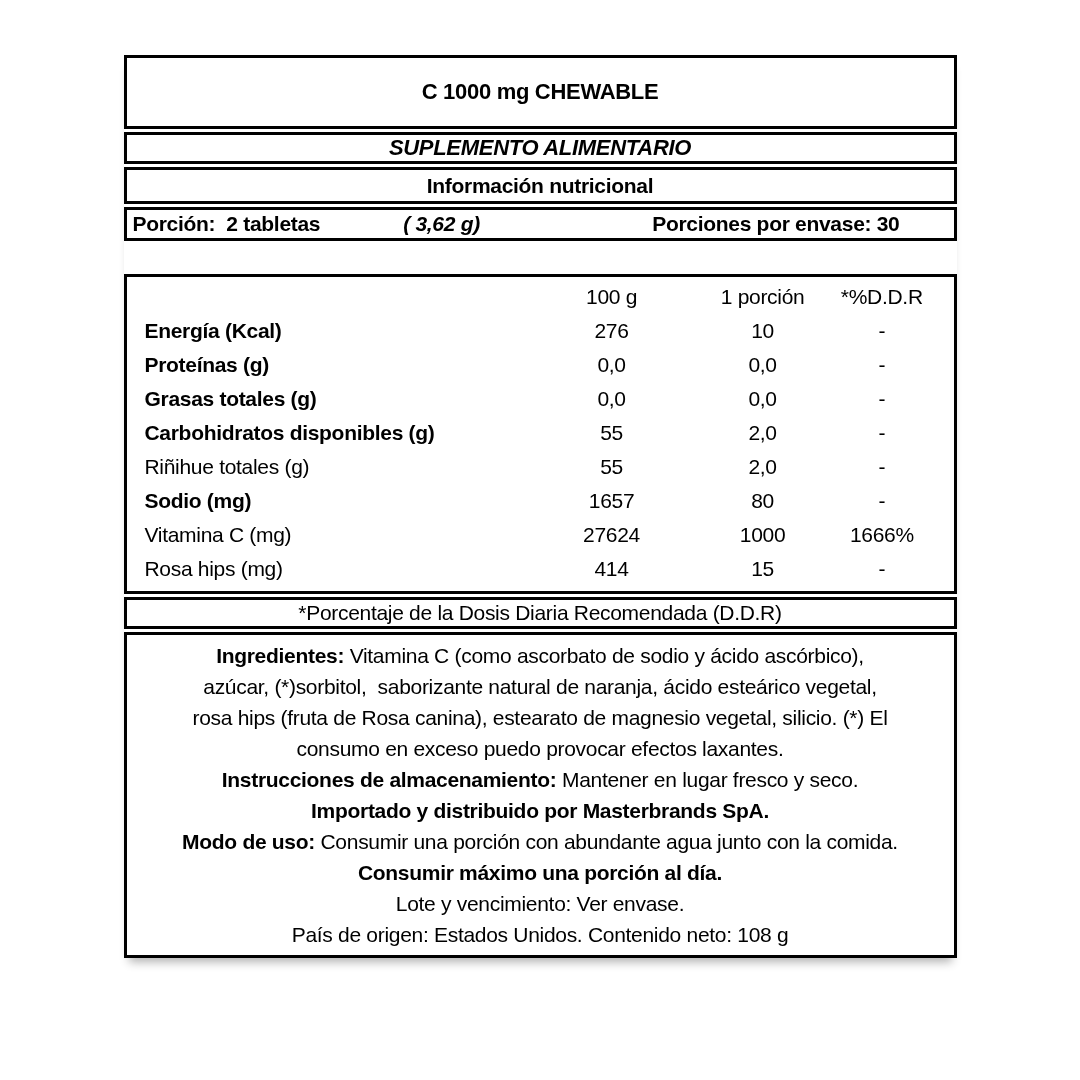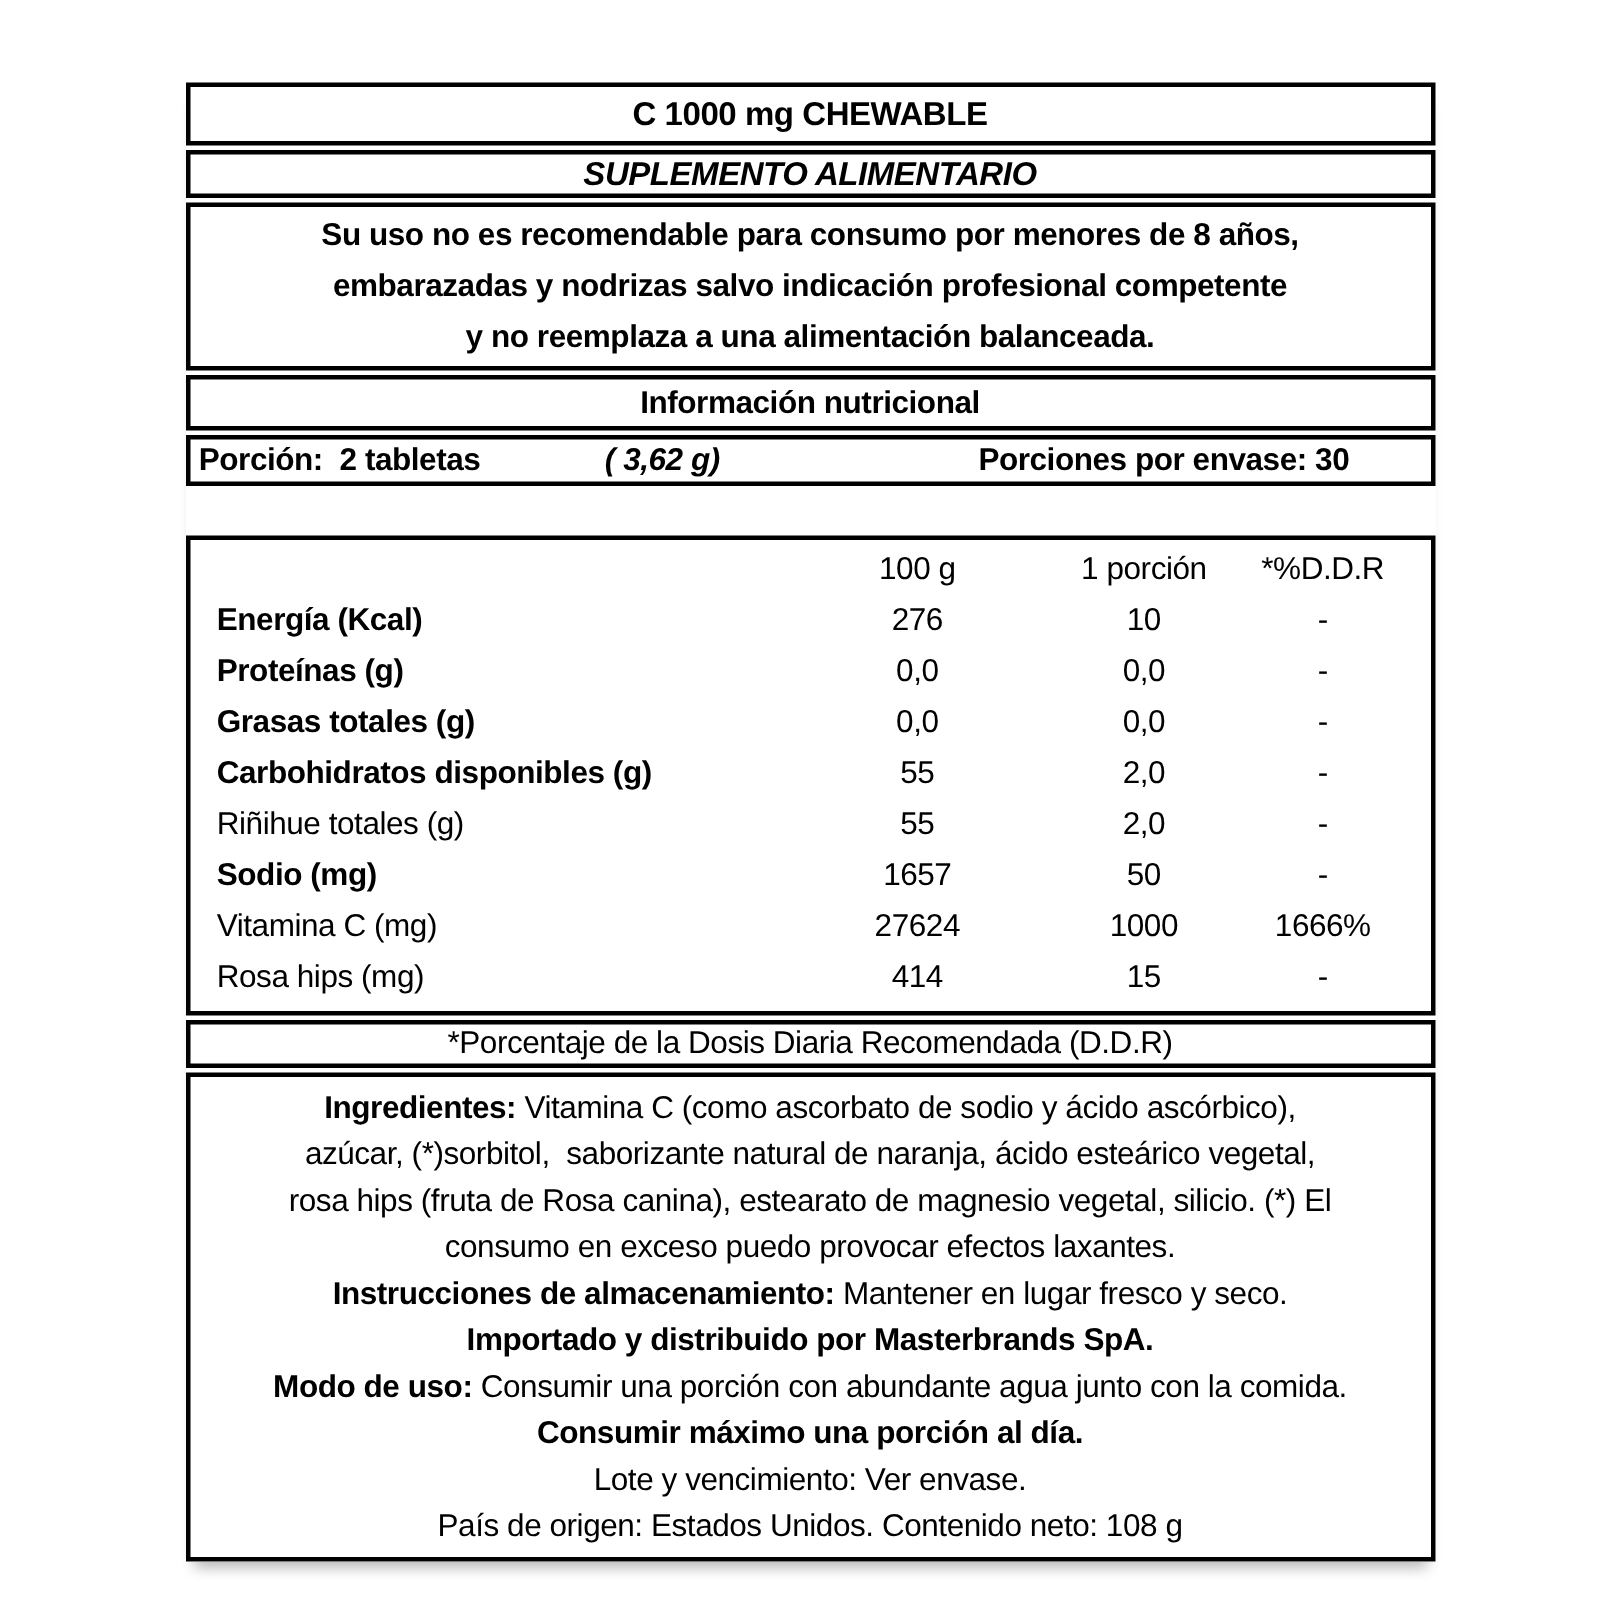--- a/index.html
+++ b/index.html
@@ -27,21 +27,21 @@
     background: #ffffff;
     box-sizing: border-box;
   }
   .b { font-weight: bold; }
   .pre { white-space: pre-wrap; }
 
   .title-box {
     font-weight: bold;
     font-size: 22px;
     line-height: 26px;
-    padding: 5px 0;
+    padding: 21px 0;
     text-align: center;
   }
   .subtitle-box {
     font-weight: bold;
     font-size: 22px;
     line-height: 24px;
     padding: 1px 0;
     text-align: center;
     font-style: italic;
   }
@@ -100,25 +100,20 @@
 <div class="label">
 
   <div class="box title-box">
     <span>C 1000 mg CHEWABLE</span>
   </div>
 
   <div class="box subtitle-box">
     <span>SUPLEMENTO ALIMENTARIO</span>
   </div>
 
-  <div class="box warning-box">
-    <div>Su uso no es recomendable para consumo por menores de 8 años,</div>
-    <div>embarazadas y nodrizas salvo indicación profesional competente</div>
-    <div>y no reemplaza a una alimentación balanceada.</div>
-  </div>
 
   <div class="box info-title-box">
     <span>Información nutricional</span>
   </div>
 
   <div class="box portion-box">
     <span class="pre">Porción:  2 tabletas</span>
     <span class="pre weight">( 3,62 g)</span>
     <span class="per-container">Porciones por envase: 30</span>
   </div>
@@ -156,21 +151,21 @@
     </div>
     <div class="nrow">
       <span class="lab">Riñihue totales (g)</span>
       <span class="c">55</span>
       <span class="c">2,0</span>
       <span class="c">-</span>
     </div>
     <div class="nrow bold">
       <span class="lab">Sodio (mg)</span>
       <span class="c">1657</span>
-      <span class="c">50</span>
+      <span class="c">80</span>
       <span class="c">-</span>
     </div>
     <div class="nrow">
       <span class="lab">Vitamina C (mg)</span>
       <span class="c">27624</span>
       <span class="c">1000</span>
       <span class="c">1666%</span>
     </div>
     <div class="nrow">
       <span class="lab">Rosa hips (mg)</span>

